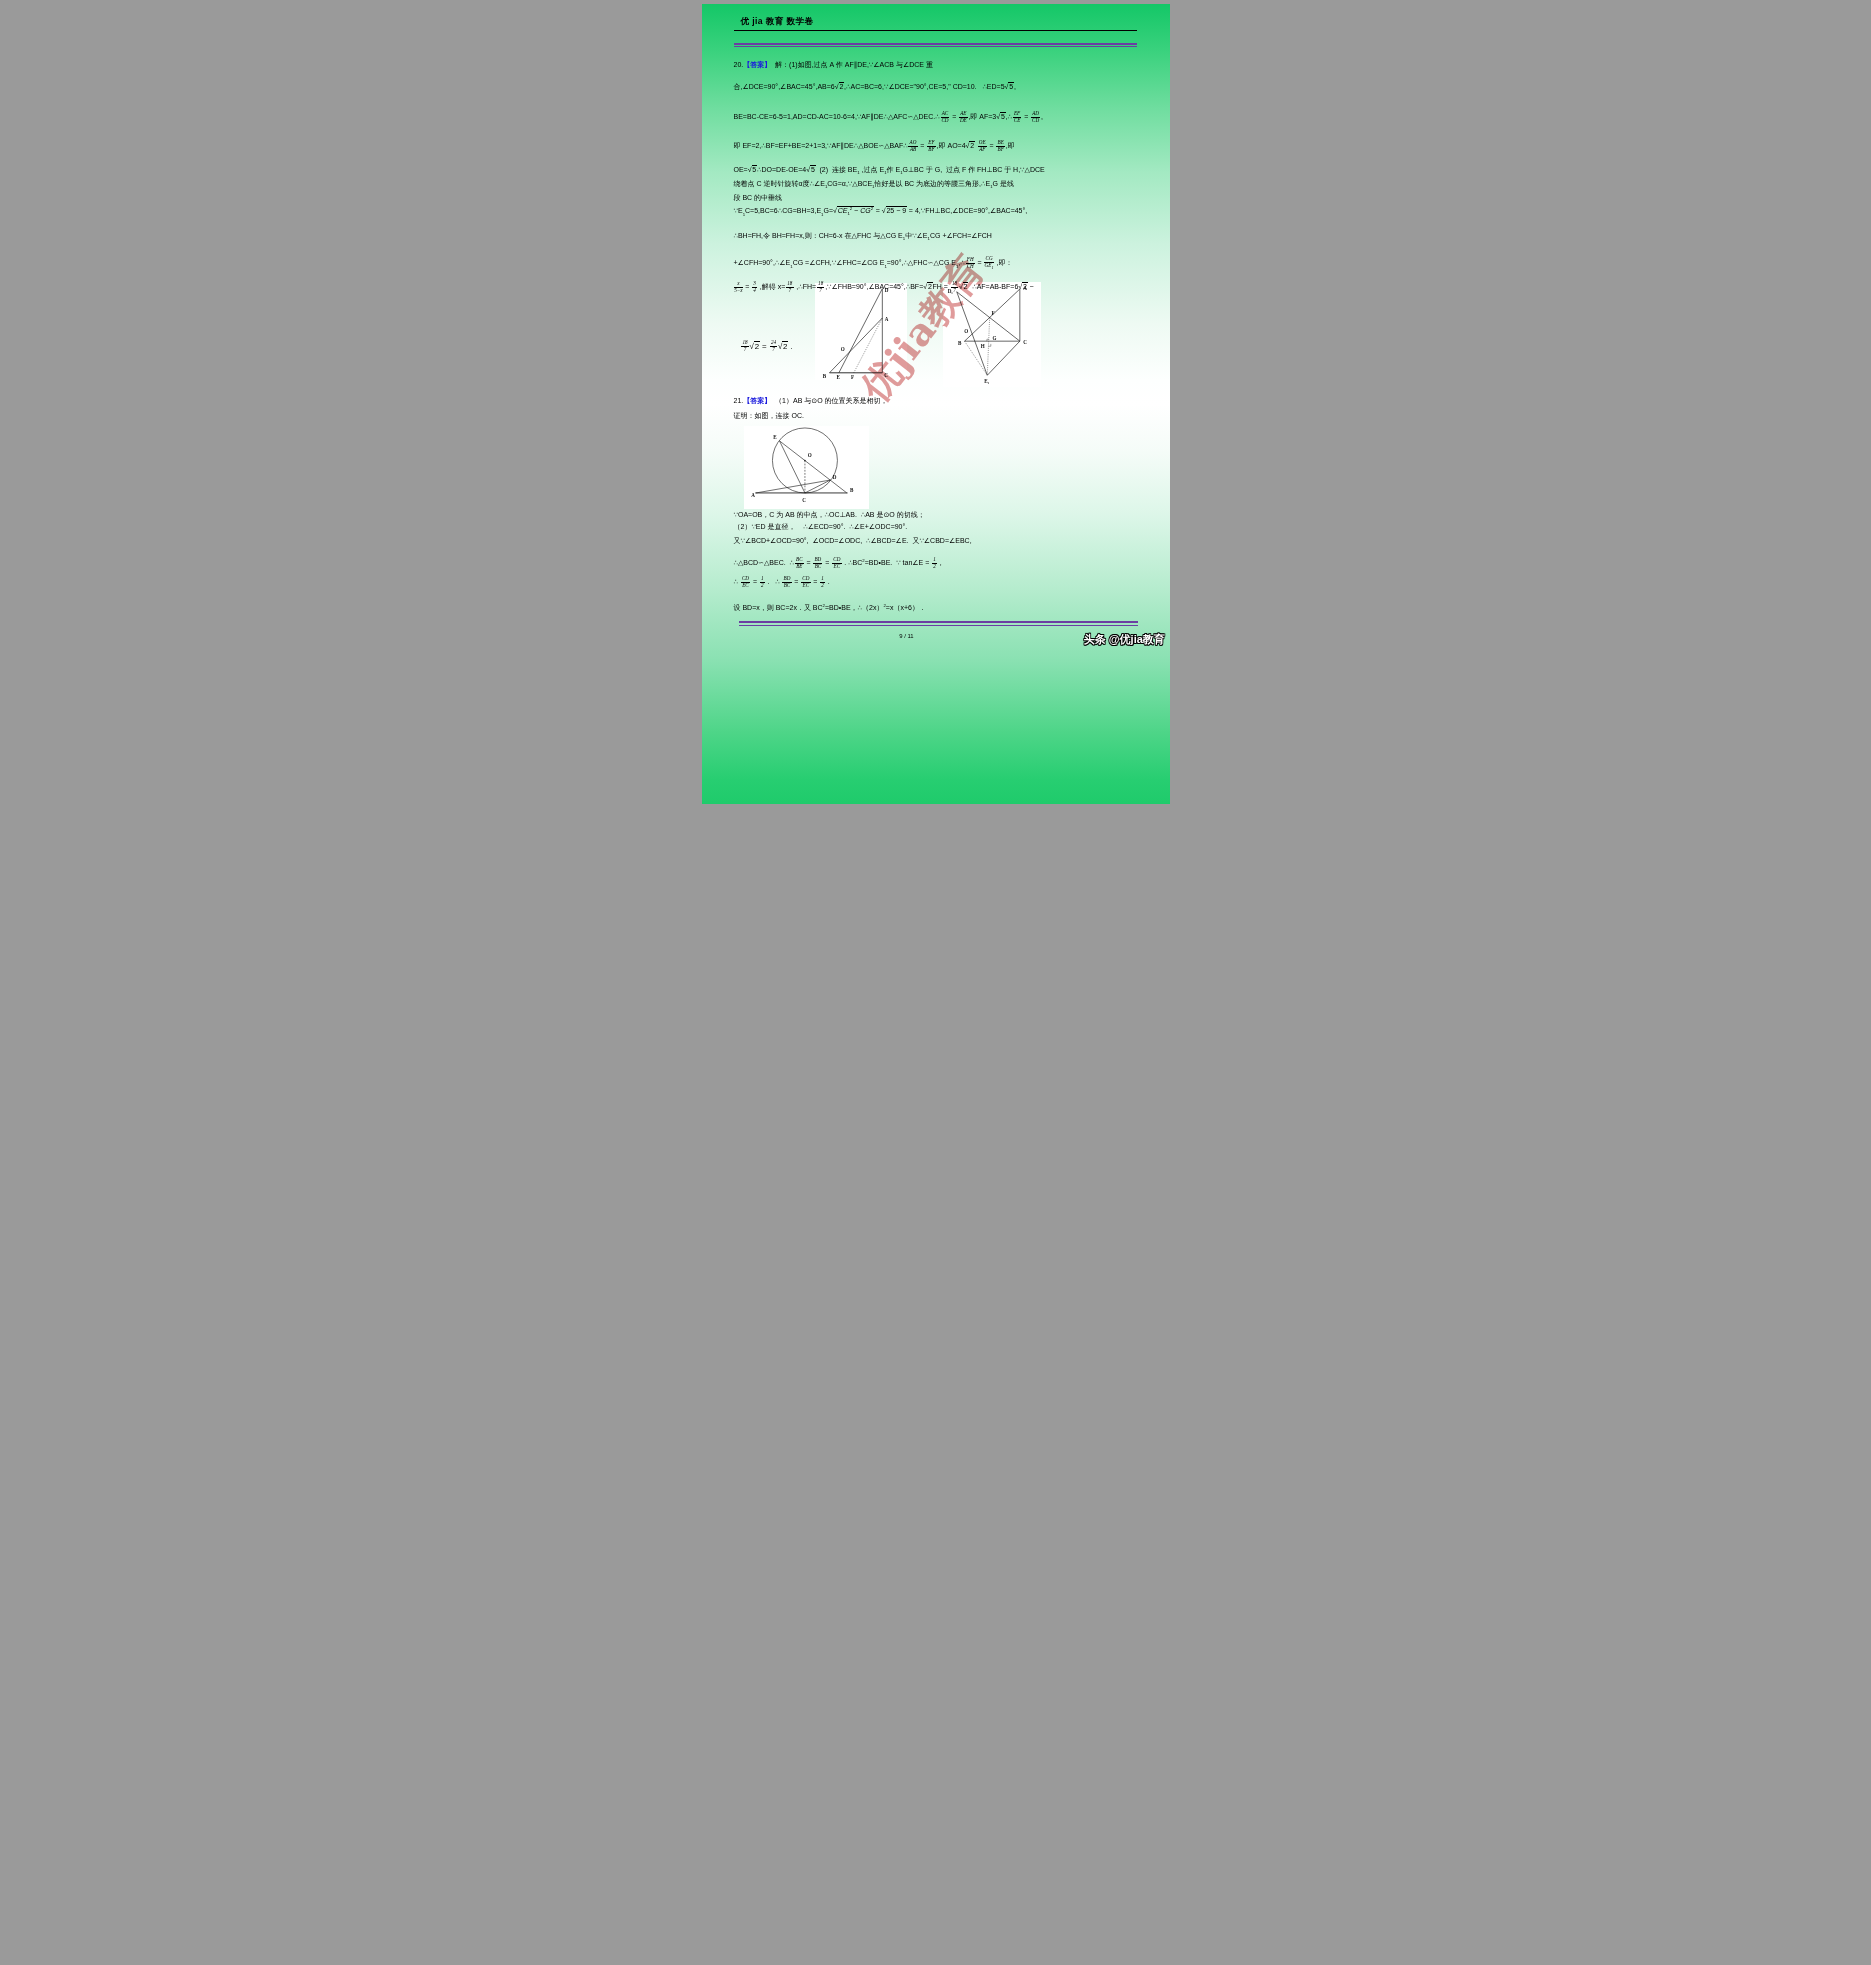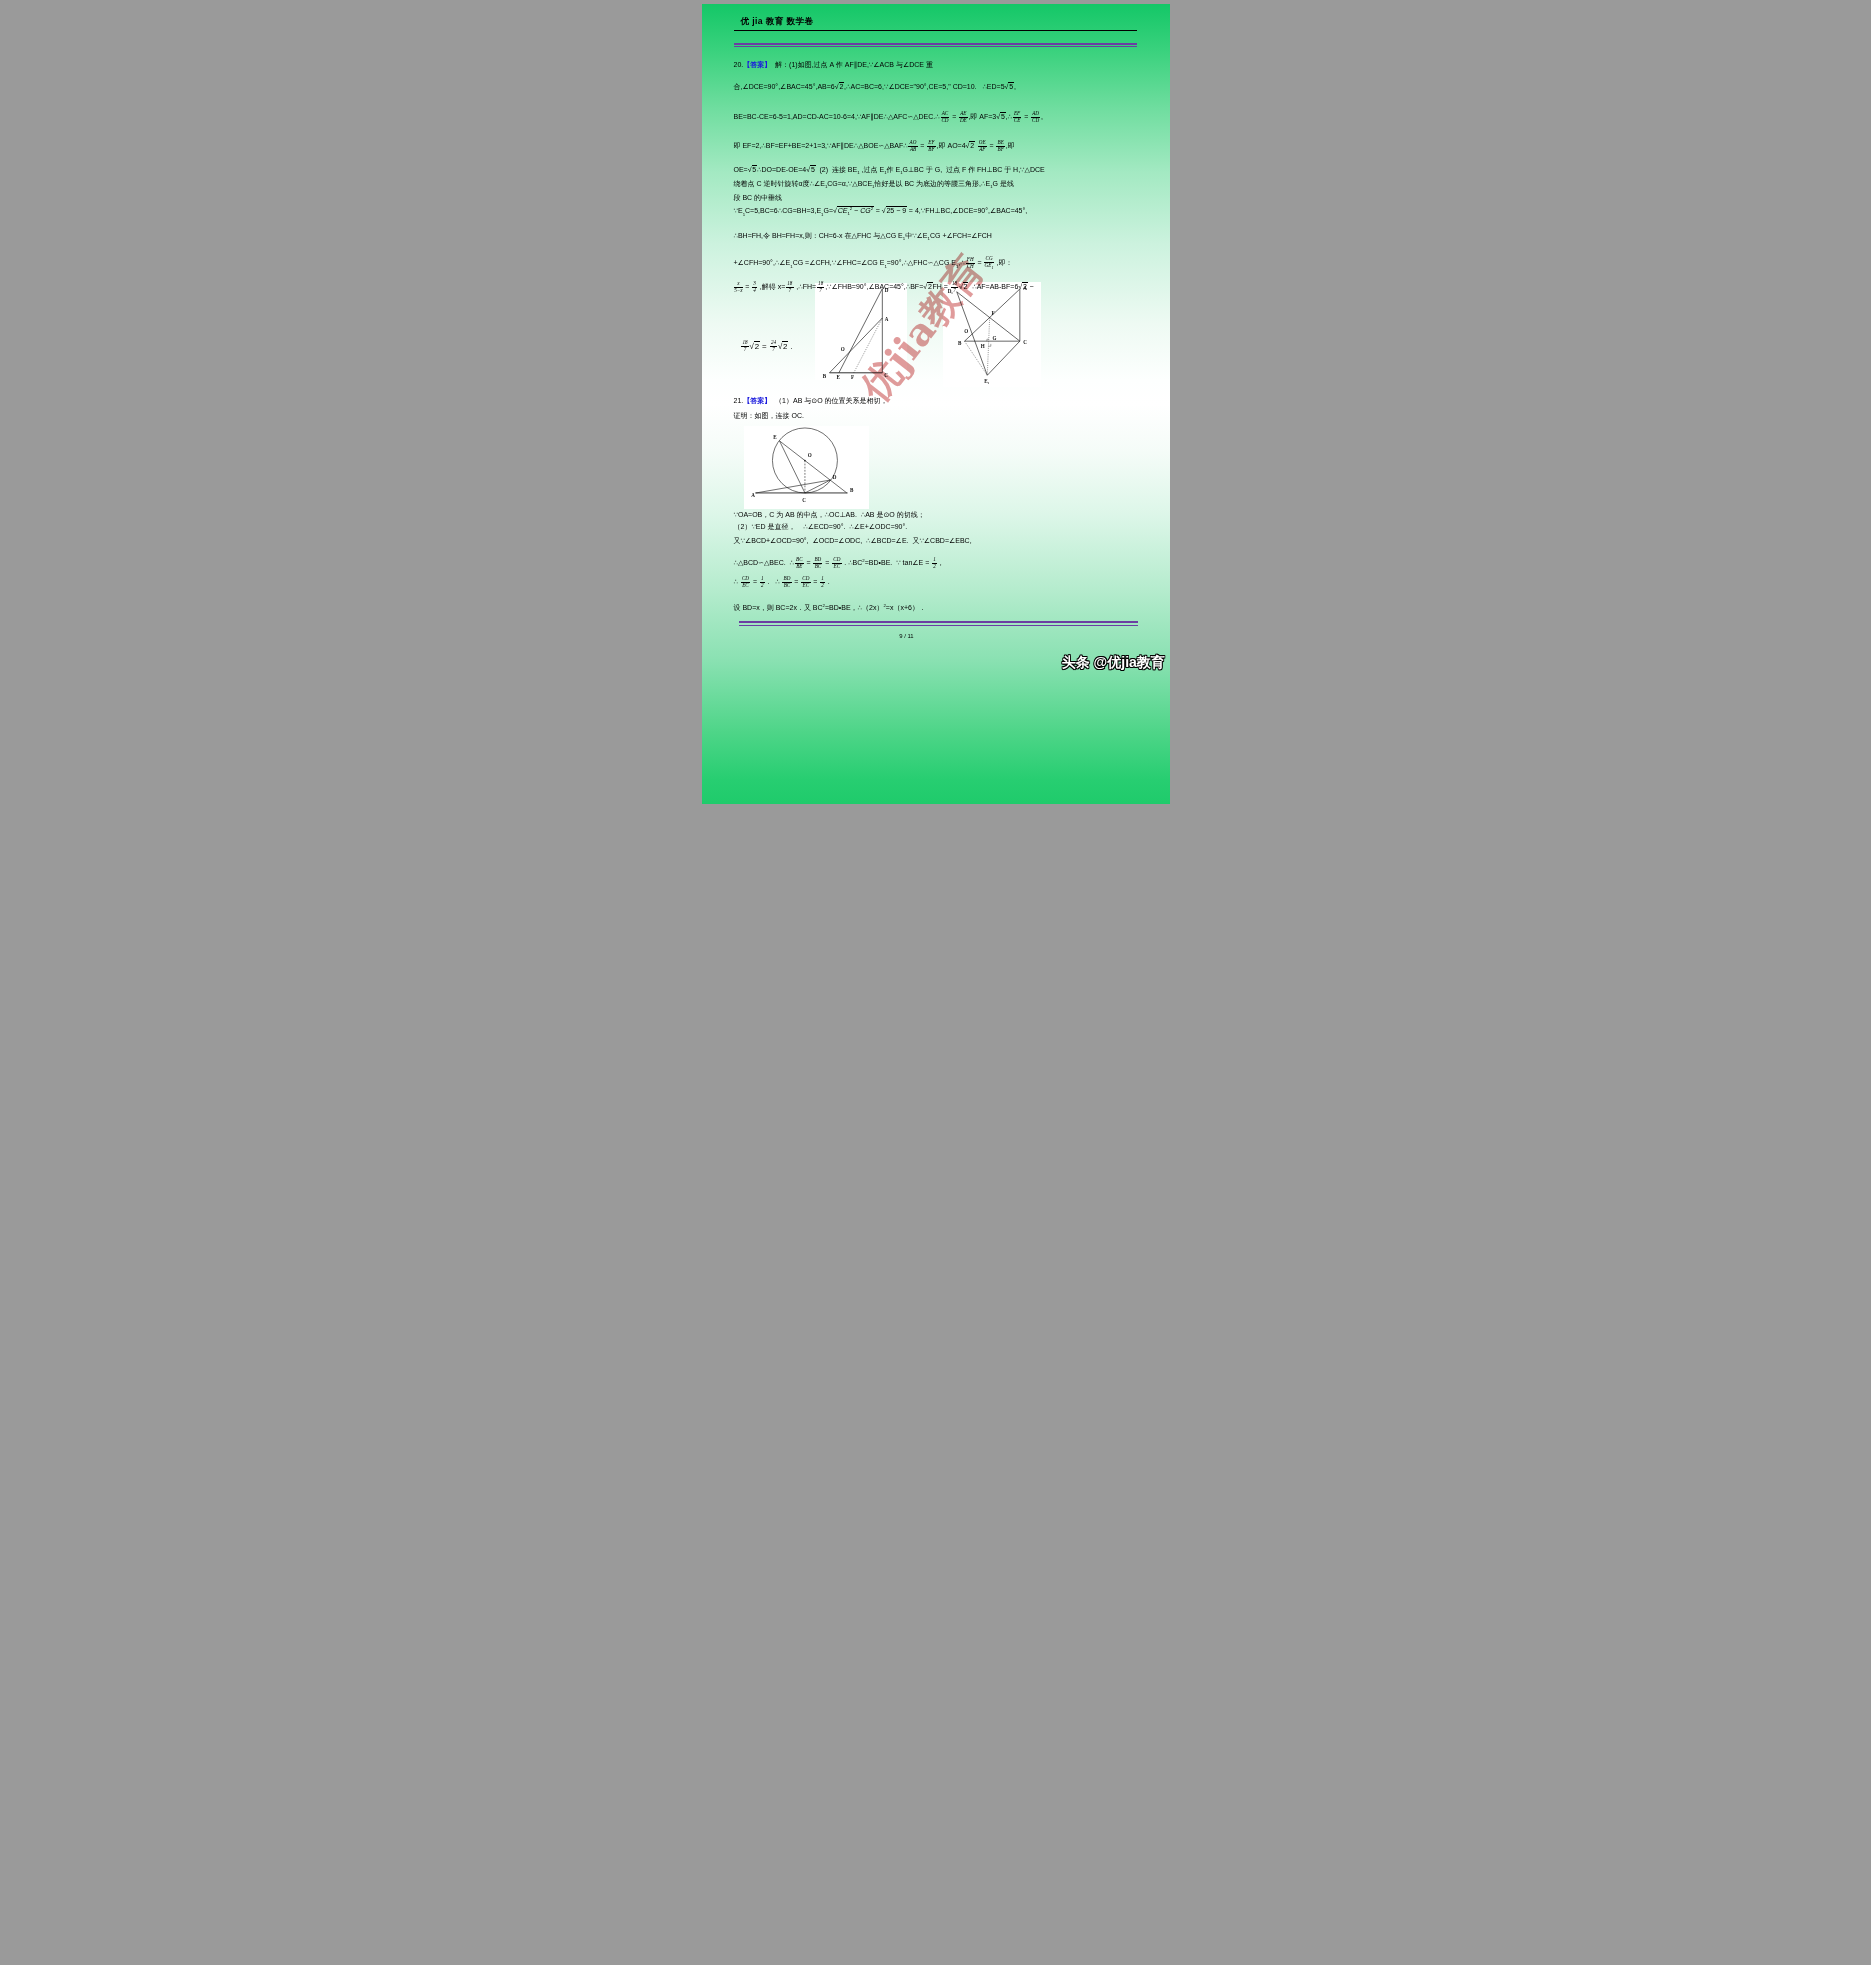--- a/index.html
+++ b/index.html
@@ -39,21 +39,21 @@
   .fig{position:absolute;background:#fff;z-index:2;}
   .fig svg{display:block;width:100%;height:100%;}
   .fig text{font-family:"Liberation Serif","DejaVu Serif",serif;font-weight:bold;font-size:13px;fill:#111;}
   .watermark{position:absolute;left:103px;top:301px;width:236px;height:47px;
     display:flex;align-items:center;justify-content:center;
     transform:rotate(-52deg);
     font-family:"DejaVu Serif","Liberation Serif",serif;
     font-size:38px;font-weight:bold;letter-spacing:0.8px;
     color:rgba(219,138,138,0.85);mix-blend-mode:multiply;z-index:6;pointer-events:none;}
   .pagenum{position:absolute;left:0;top:629px;width:410px;text-align:center;font-size:5.9px;z-index:3;}
-  .credit{position:absolute;right:4.7px;top:650px;font-size:14px;font-weight:bold;color:#fff;z-index:7;
+  .credit{position:absolute;right:4.7px;top:628px;font-size:11px;font-weight:bold;color:#fff;z-index:7;
     text-shadow:-0.8px -0.8px 0 #000,0.8px -0.8px 0 #000,-0.8px 0.8px 0 #000,0.8px 0.8px 0 #000,
                  0 -0.8px 0 #000,0 0.8px 0 #000,-0.8px 0 0 #000,0.8px 0 0 #000;}
 </style>
 </head>
 <body>
 
 <div class="page">
 
   <div class="hdr-title">优 jia 教育  数学卷</div>
   <div class="hdr-rule"></div>

